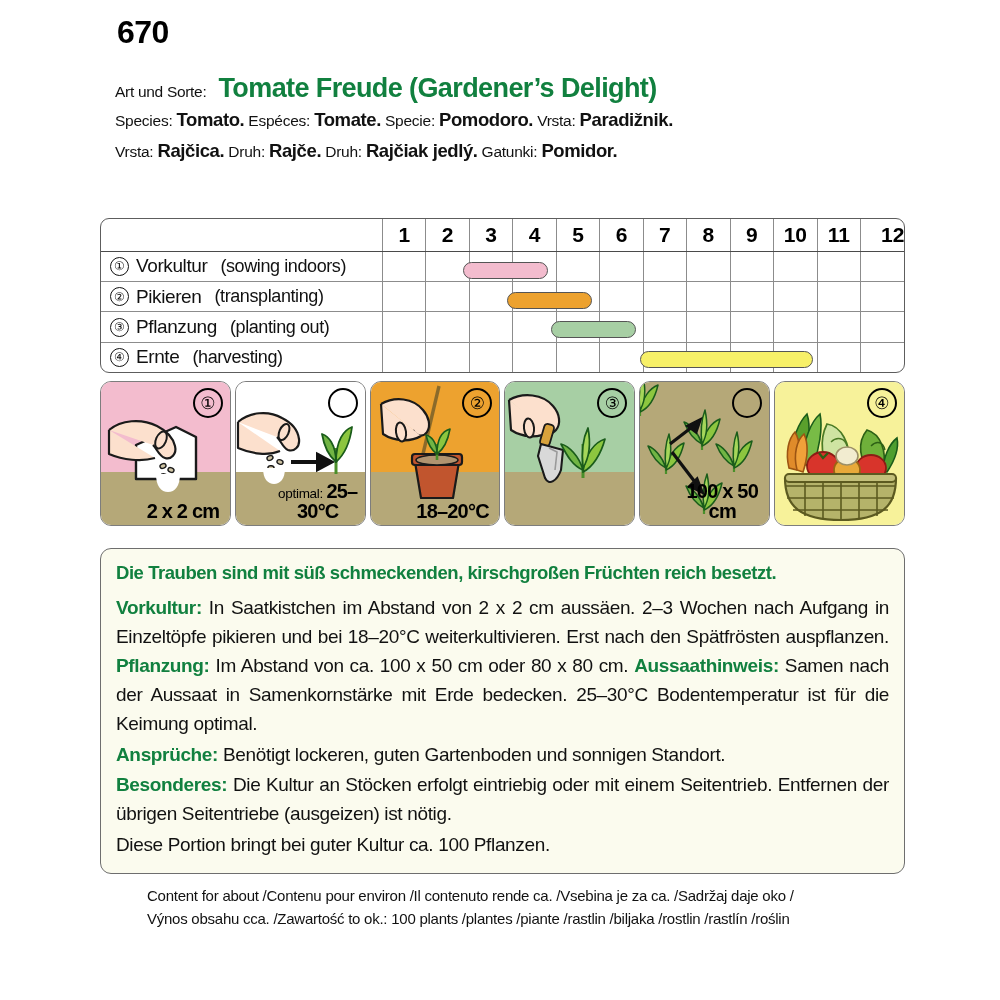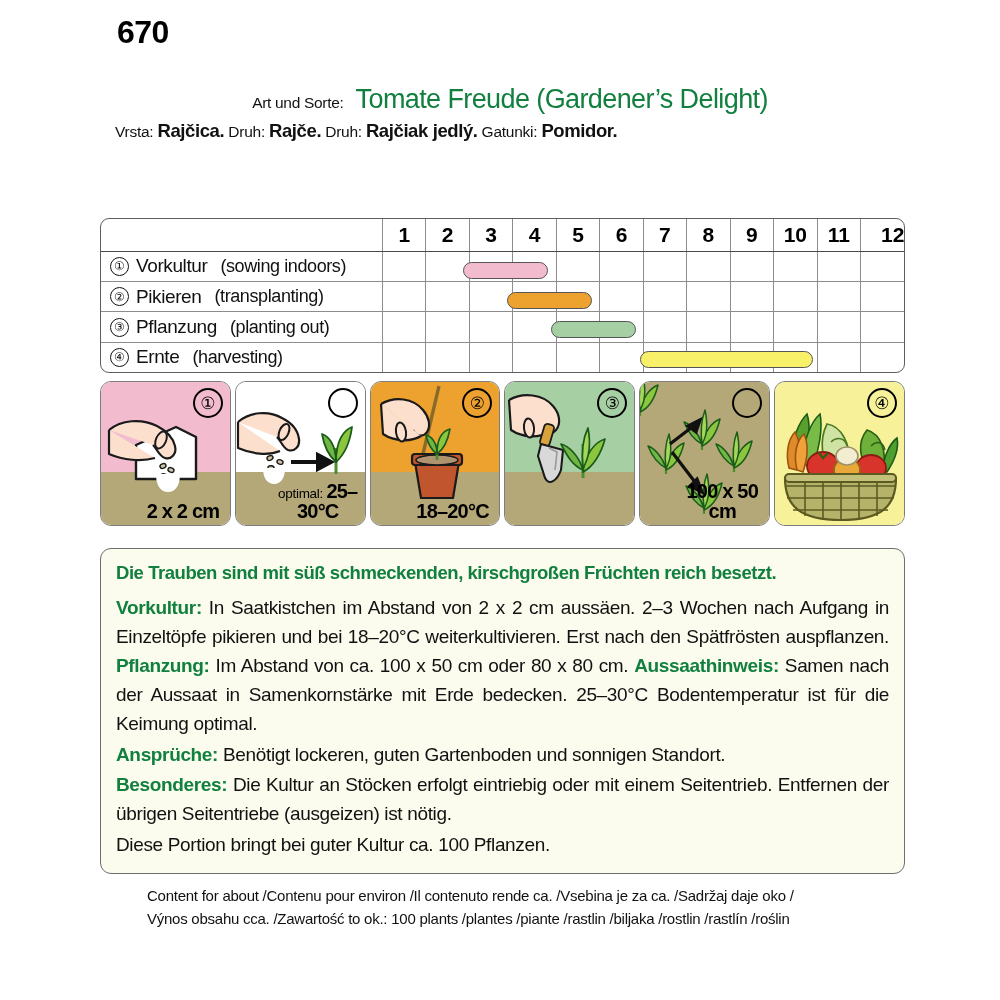--- a/index.html
+++ b/index.html
@@ -15,25 +15,25 @@
   
   .art-no{
     position:absolute;left:117px;top:14px;
     font-size:32px;font-weight:bold;letter-spacing:-0.5px;color:#000;
   }
   .hdr{position:absolute;left:115px;top:70px;width:790px;}
   .hdr .varieties{
     font-size:15.5px;color:#111;letter-spacing:-0.2px;line-height:1.25;
   }
   .hdr .nameline{
-    margin-top:16px;display:flex;align-items:baseline;gap:12px;white-space:nowrap;justify-content:center;
+    margin-top:5px;display:flex;align-items:baseline;gap:12px;white-space:nowrap;
   }
   .hdr .lbl{font-size:15.5px;color:#111;letter-spacing:-0.3px;}
   .hdr .vname{
-    font-size:27px;font-weight:normal;color:#11803f;letter-spacing:-0.6px;line-height:1;
+    font-size:27px;font-weight:bold;color:#11803f;letter-spacing:-0.6px;line-height:1;
   }
   .hdr .spec{
     margin-top:5px;font-size:15.5px;line-height:1.42;letter-spacing:-0.25px;color:#111;
   }
   .hdr .spec b{font-size:18.5px;font-weight:bold;letter-spacing:-0.4px;}
 
   
   .cal-wrap{
     position:absolute;left:100px;top:218px;width:805px;height:155px;
     border:1.5px solid #5d5d5d;border-radius:9px;background:#fff;
@@ -126,20 +126,30 @@
 
   <div class="art-no">670</div>
 
   <div class="hdr">
 
     <div class="nameline">
       <span class="lbl">Art und Sorte:</span>
       <span class="vname">Tomate Freude (Gardener’s Delight)</span>
     </div>
 
+    <div class="spec">
+      <span>Species:</span>
+      <b>Tomato.</b>
+      <span>Espéces:</span>
+      <b>Tomate.</b>
+      <span>Specie:</span>
+      <b>Pomodoro.</b>
+      <span>Vrsta:</span>
+      <b>Paradižnik.</b>
+    </div>
 
     <div class="spec">
       <span>Vrsta:</span>
       <b>Rajčica.</b>
       <span>Druh:</span>
       <b>Rajče.</b>
       <span>Druh:</span>
       <b>Rajčiak jedlý.</b>
       <span>Gatunki:</span>
       <b>Pomidor.</b>

